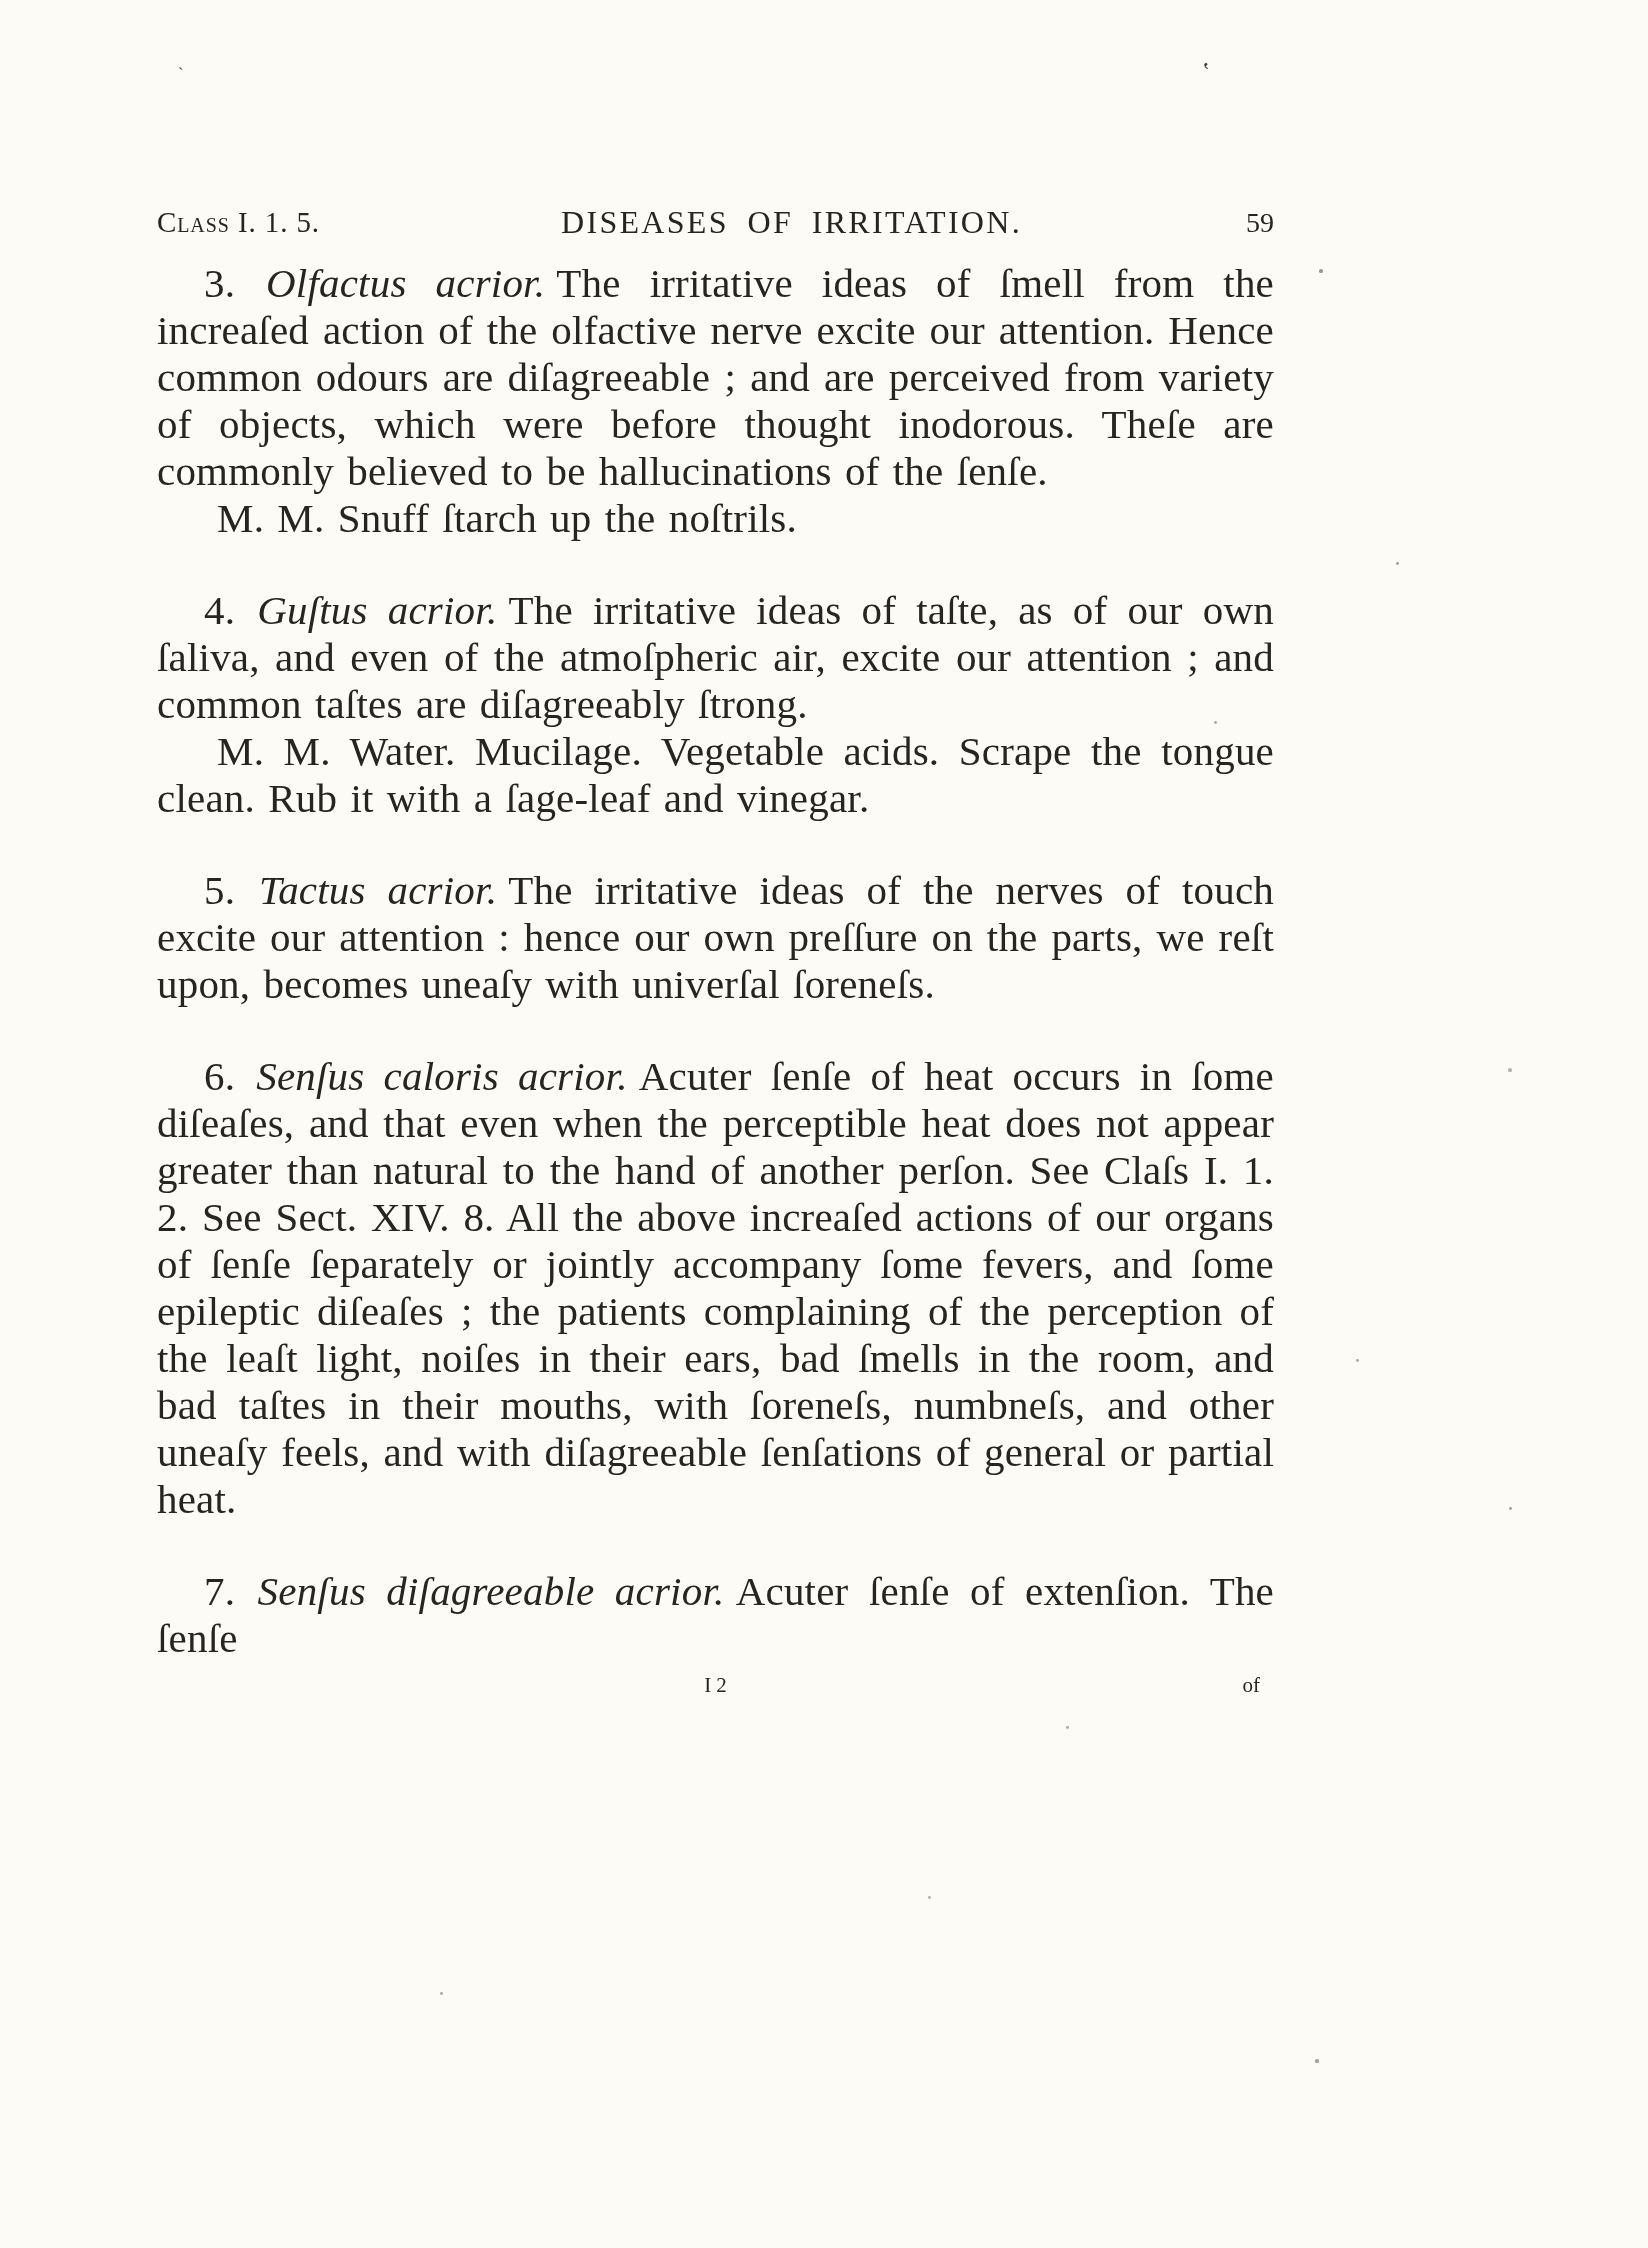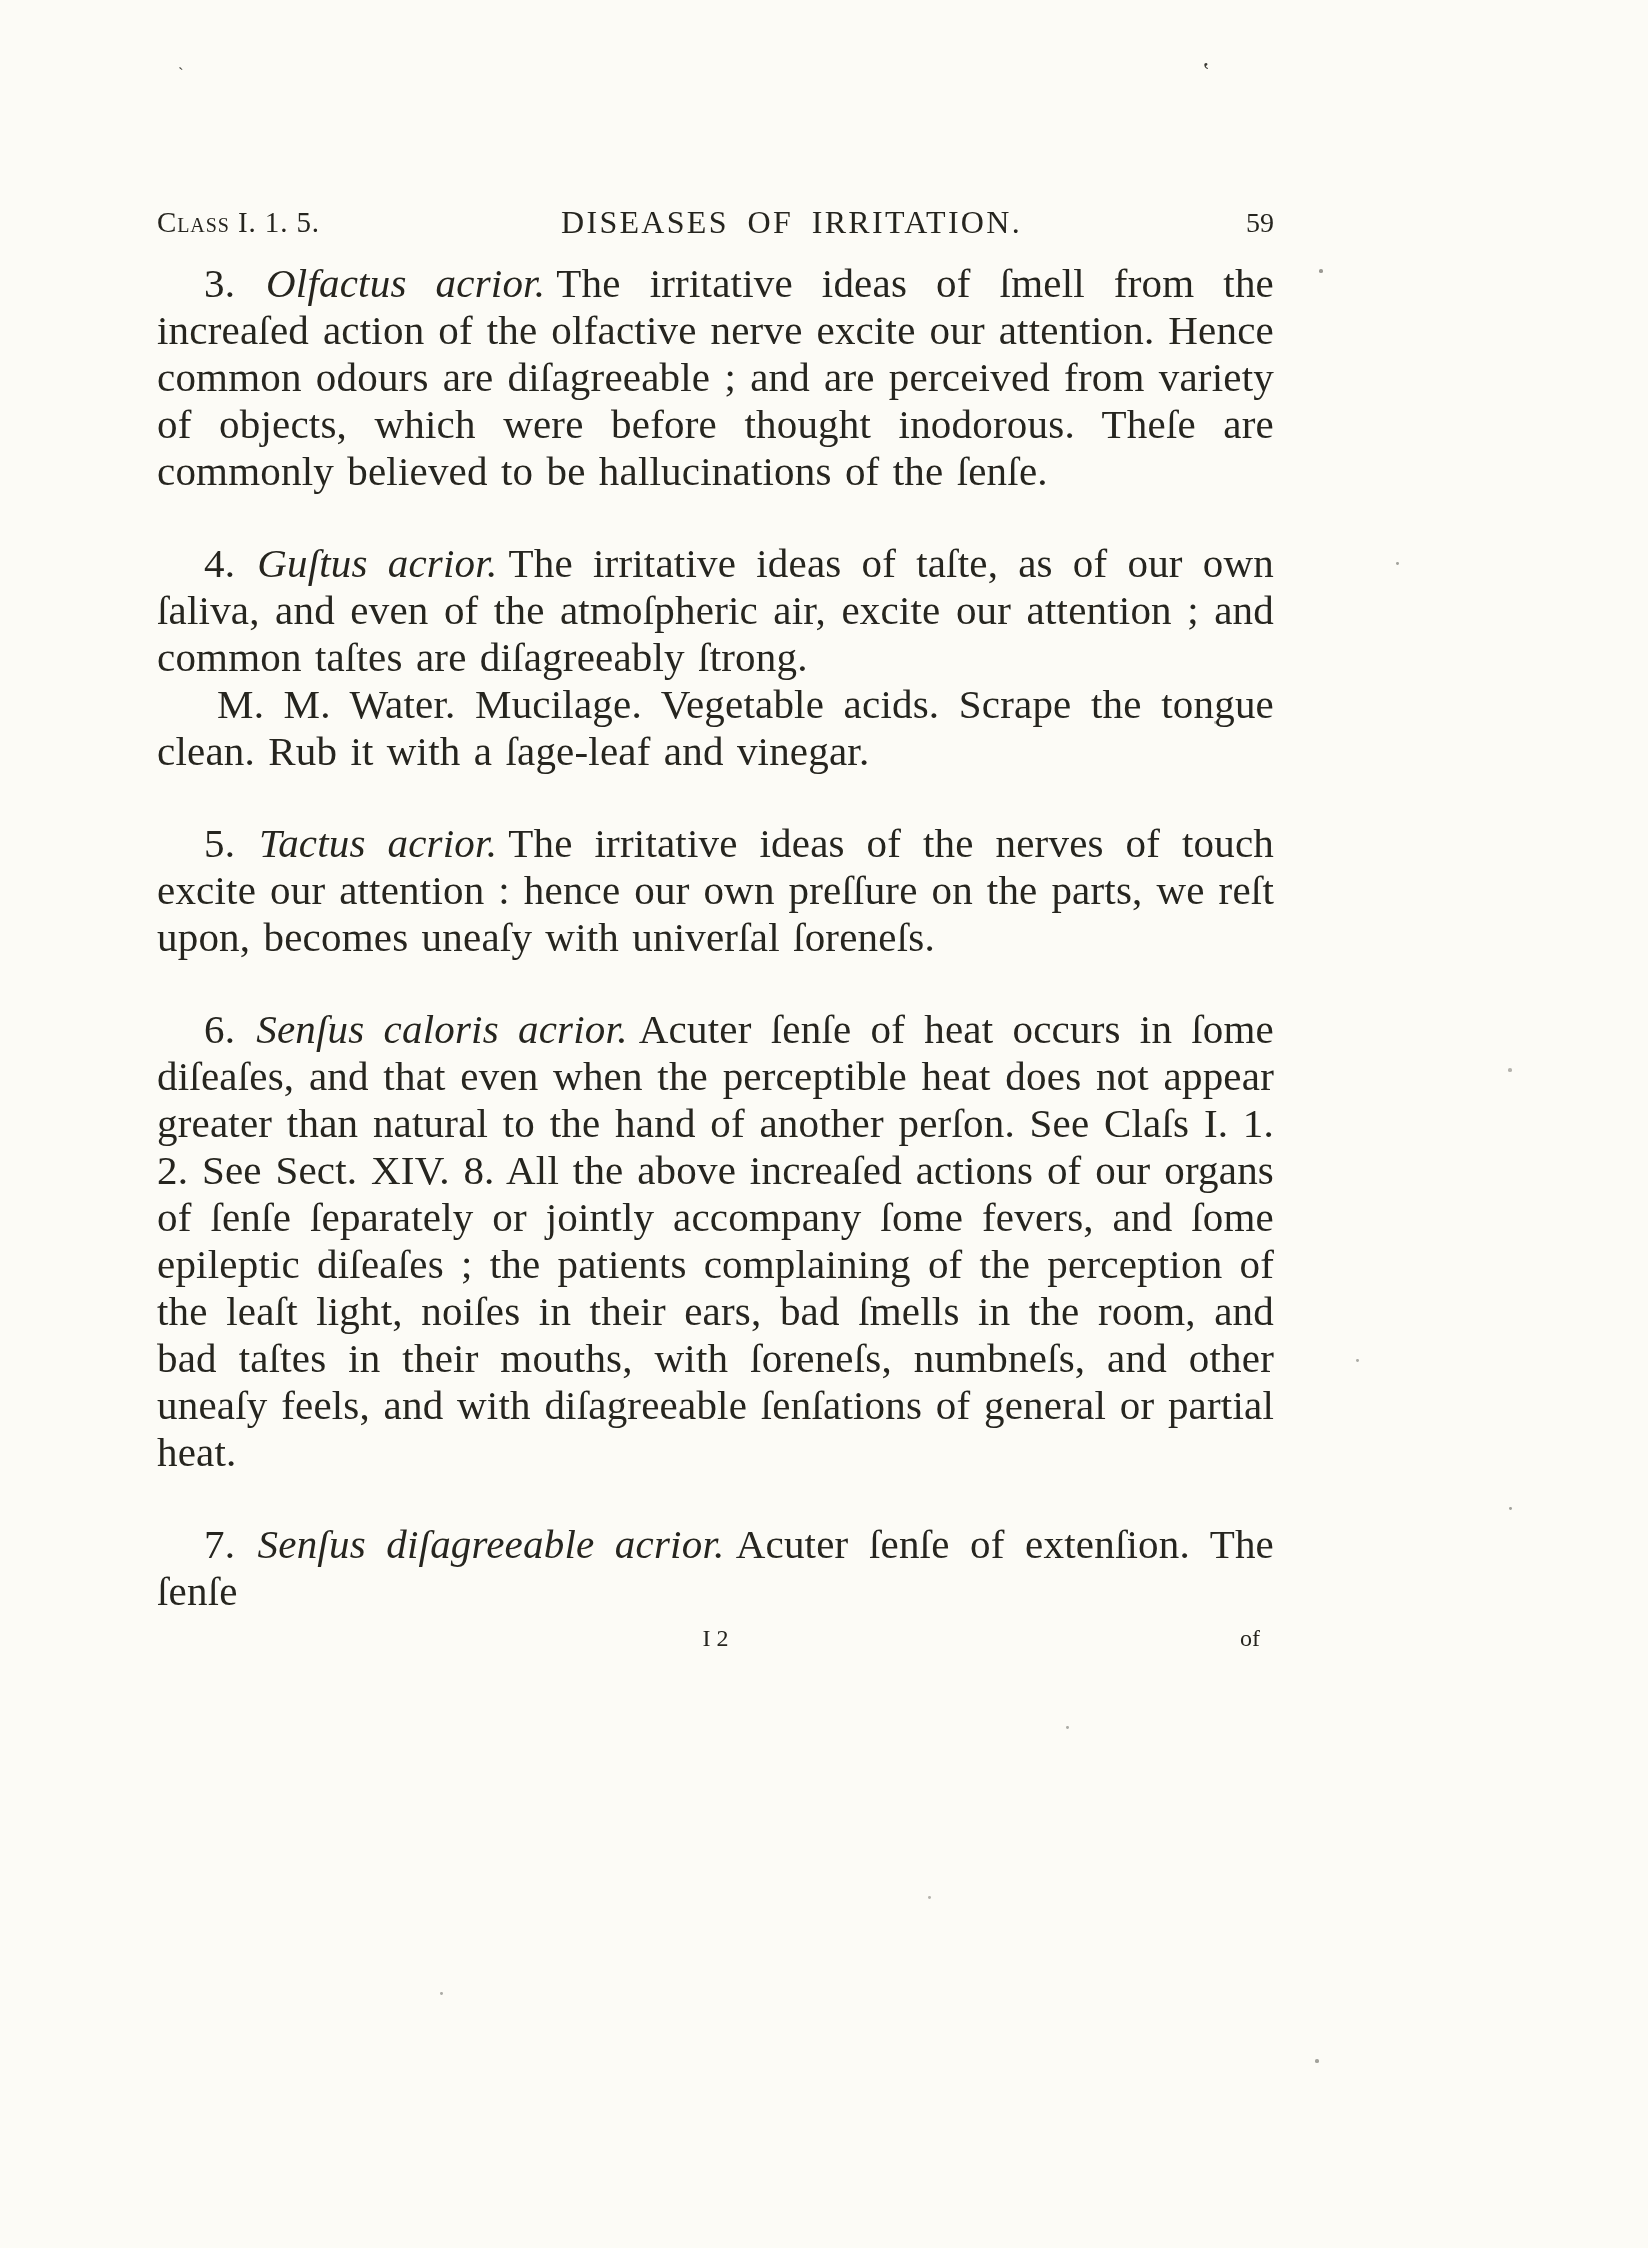--- a/index.html
+++ b/index.html
@@ -51,21 +51,21 @@
     word-spacing: 2.8px;
     letter-spacing: 0.2px;
   }
   .par.lead { text-indent: 47px; }
   .par.mm   { text-indent: 60px; }
   .section + .section { margin-top: 45px; }
   .latin { font-style: italic; margin-right: 11.2px; }
   .num { margin-right: 1.9px; }
   .footer-line {
     position: relative;
-    font-size: 24px;
+    font-size: 21px;
     line-height: 47px;
     text-align: center;
     margin-top: 0;
   }
   .catchword { position: absolute; right: 14px; }
   .speck {
     position: absolute;
     background: #4a4942;
     border-radius: 50%;
   }
@@ -97,20 +97,21 @@
   <div class="text-block">
 
     <header class="page-header">
       <span class="hdr-left">Class I. 1. 5.</span>
       <span class="hdr-title">DISEASES OF IRRITATION.</span>
       <span class="hdr-page">59</span>
     </header>
 
     <section class="section">
       <p class="par lead"><span class="num">3.</span> <span class="latin">Olfactus acrior.</span><span>The irritative ideas of ſmell from the increaſed action of the olfactive nerve excite our attention. Hence common odours are diſagreeable ; and are perceived from variety of objects, which were before thought inodorous. Theſe are commonly believed to be hallucinations of the ſenſe.</span></p>
+      <p class="par mm">M. M. Snuff ſtarch up the noſtrils.</p>
     </section>
 
     <section class="section">
       <p class="par lead"><span class="num">4.</span> <span class="latin">Guſtus acrior.</span><span>The irritative ideas of taſte, as of our own ſaliva, and even of the atmoſpheric air, excite our attention ; and common taſtes are diſagreeably ſtrong.</span></p>
       <p class="par mm">M. M. Water. Mucilage. Vegetable acids. Scrape the tongue clean. Rub it with a ſage-leaf and vinegar.</p>
     </section>
 
     <section class="section">
       <p class="par lead"><span class="num">5.</span> <span class="latin">Tactus acrior.</span><span>The irritative ideas of the nerves of touch excite our attention : hence our own preſſure on the parts, we reſt upon, becomes uneaſy with univerſal ſoreneſs.</span></p>
     </section>

